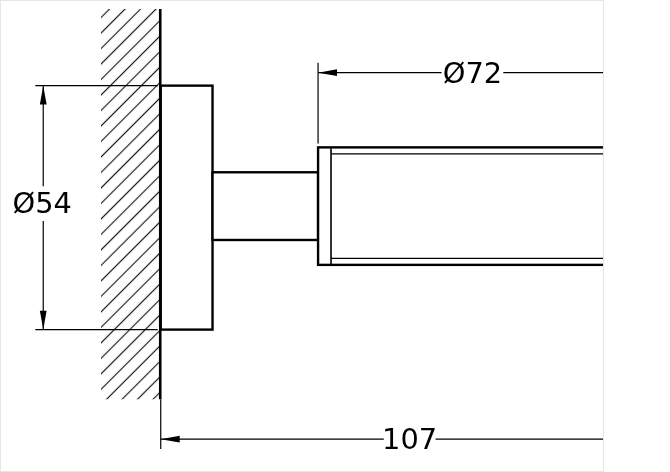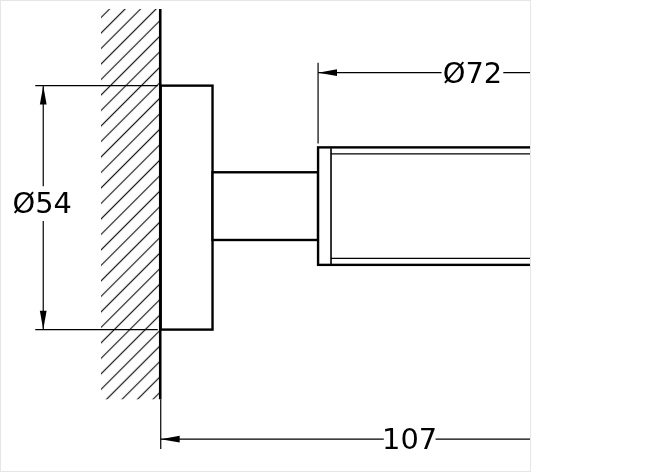--- a/index.html
+++ b/index.html
@@ -2,21 +2,21 @@
 <html><head>
   <meta charset="utf-8">
   <style>
     html, body {
       margin: 0;
       padding: 0;
       background: #ffffff;
     }
     .canvas {
       position: relative;
-      width: 531px;
+      width: 604px;
       height: 472px;
       background: #ffffff;
       border: 1px solid #e6e6e6;
       box-sizing: border-box;
       overflow: hidden;
     }
     svg {
       display: block;
       width: 668px;
       height: 470px;

